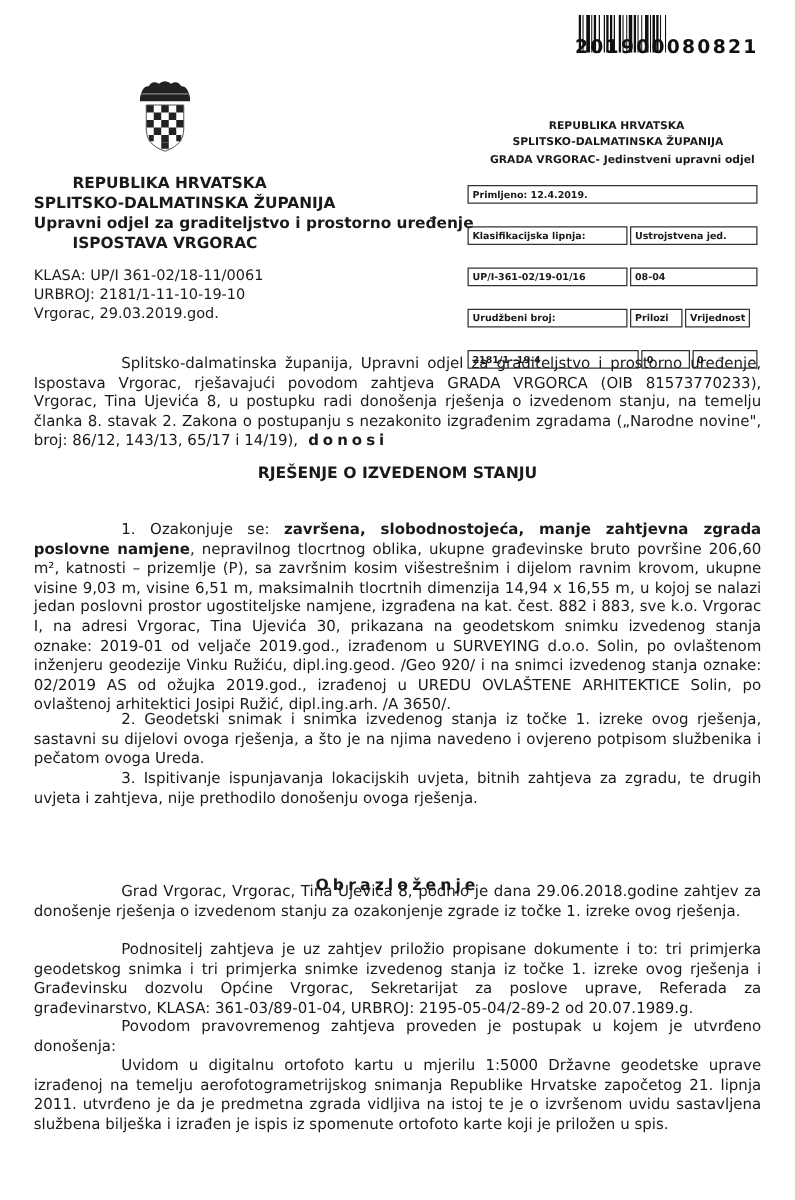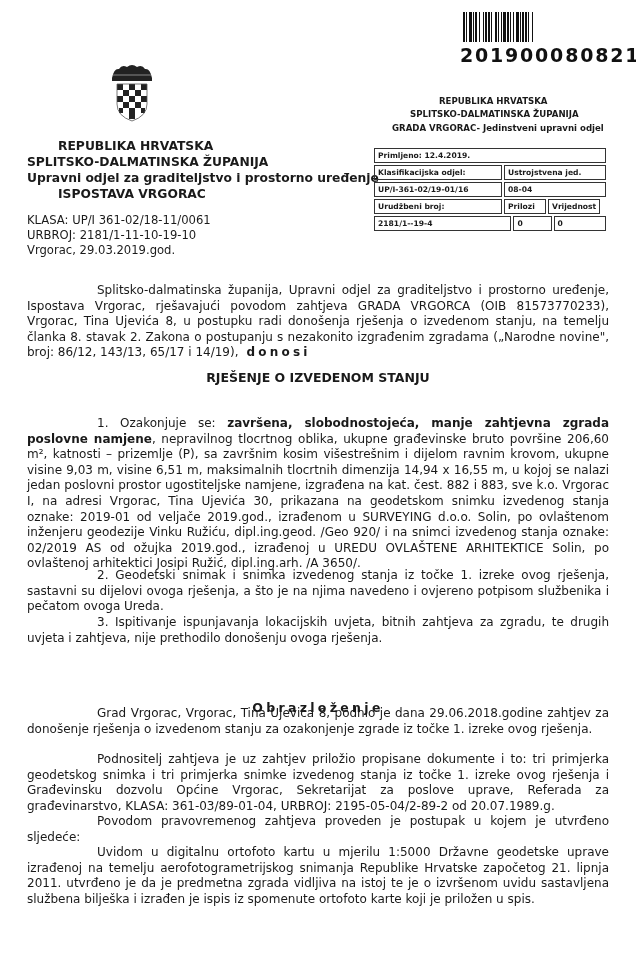--- a/index.html
+++ b/index.html
@@ -4,23 +4,23 @@
 <style>
   html, body { margin:0; padding:0; background:#ffffff; }
   body { width:636px; height:960px; position:relative; overflow:hidden;
          font-family:"DejaVu Sans", sans-serif; color:#1a1a1a; }
   .abs { position:absolute; }
 
   
   #barcode { left:463px; top:12px; width:142px; height:30px;
              display:flex; align-items:stretch; gap:0; }
   #barcode span { display:block; background:#111; height:100%; }
-  #barcode-number { left:460px; top:44px; width:150px; text-align:right;
+  #barcode-number { left:460px; top:28px; width:150px; text-align:left;
                     font-family:"DejaVu Sans", sans-serif; font-weight:bold;
-                    font-size:19px; letter-spacing:1.8px; color:#111; }
+                    font-size:15px; letter-spacing:1.8px; color:#111; }
 
   
   #coat { left:110px; top:64px; width:44px; width:44px; }
 
   
   .lh { font-size:12.3px; font-weight:bold; line-height:16px; white-space:nowrap; }
   #lh1 { left:58px; top:138px; }
   #lh2 { left:27px; top:154px; }
   #lh3 { left:27px; top:170px; }
   #lh4 { left:58px; top:186px; }
@@ -31,21 +31,21 @@
   #meta3 { top:243px; }
 
   
   .rh { font-size:8.6px; font-weight:bold; line-height:13px; white-space:nowrap; }
   #rh1 { left:439px; top:95px; }
   #rh2 { left:410px; top:108px; }
   #rh3 { left:392px; top:122px; }
 
   
   #stamp { left:374px; top:148px; width:232px; }
-  .srow { display:flex; gap:2px; margin-bottom:2px; }
+  .srow { display:flex; gap:2px; margin-bottom:18px; }
   .scell { border:1.4px solid #333; height:15px; box-sizing:border-box;
            font-size:7.6px; font-weight:bold; line-height:13px; padding-left:3px;
            white-space:nowrap; overflow:hidden; }
 
   
   .para { left:27px; width:582px; font-size:12px; line-height:15.6px;
           text-align:justify; text-align-last:left; }
   .indent { text-indent:70px; }
   #intro { top:283px; }
   .spaced-bold { font-weight:bold; letter-spacing:3.2px; margin-left:8px; }
@@ -152,21 +152,21 @@
 
 <div id="rh1" class="abs rh">REPUBLIKA HRVATSKA</div>
 <div id="rh2" class="abs rh">SPLITSKO-DALMATINSKA ŽUPANIJA</div>
 <div id="rh3" class="abs rh">GRADA   VRGORAC- Jedinstveni upravni odjel</div>
 
 <div id="stamp" class="abs">
   <div class="srow">
     <div class="scell" style="width:232px">Primljeno: 12.4.2019.</div>
   </div>
   <div class="srow">
-    <div class="scell" style="width:128px">Klasifikacijska odjel:</div>
+    <div class="scell" style="width:128px">Klasifikacijska lipnja:</div>
     <div class="scell" style="width:102px">Ustrojstvena jed.</div>
   </div>
   <div class="srow">
     <div class="scell" style="width:128px">UP/I-361-02/19-01/16</div>
     <div class="scell" style="width:102px">08-04</div>
   </div>
   <div class="srow">
     <div class="scell" style="width:128px">Urudžbeni broj:</div>
     <div class="scell" style="width:42px">Prilozi</div>
     <div class="scell" style="width:52px">Vrijednost</div>
@@ -184,14 +184,14 @@
 
 <div id="item1" class="abs para indent"><span>1. Ozakonjuje se: </span><b>završena, slobodnostojeća, manje zahtjevna zgrada poslovne namjene</b><span>, nepravilnog tlocrtnog oblika, ukupne građevinske bruto površine 206,60 m², katnosti – prizemlje (P), sa završnim kosim višestrešnim i dijelom ravnim krovom, ukupne visine 9,03 m, visine 6,51 m, maksimalnih tlocrtnih dimenzija 14,94 x 16,55 m, u kojoj se nalazi jedan poslovni prostor ugostiteljske namjene, izgrađena na kat. čest. 882 i 883, sve k.o. Vrgorac I, na adresi Vrgorac, Tina Ujevića 30, prikazana na geodetskom snimku izvedenog stanja oznake: 2019-01 od veljače 2019.god., izrađenom u SURVEYING d.o.o. Solin, po ovlaštenom inženjeru geodezije Vinku Ružiću, dipl.ing.geod. /Geo 920/ i na snimci izvedenog stanja oznake: 02/2019 AS od ožujka 2019.god., izrađenoj u UREDU OVLAŠTENE ARHITEKTICE Solin, po ovlaštenoj arhitektici Josipi Ružić, dipl.ing.arh. /A 3650/.</span></div>
 
 <div id="item2" class="abs para indent">2. Geodetski snimak i snimka izvedenog stanja iz točke 1. izreke ovog rješenja, sastavni su dijelovi ovoga rješenja, a što je na njima navedeno i ovjereno potpisom službenika i pečatom ovoga Ureda.</div>
 <div id="item3" class="abs para indent">3. Ispitivanje ispunjavanja lokacijskih uvjeta, bitnih zahtjeva za zgradu, te drugih uvjeta i zahtjeva, nije prethodilo donošenju ovoga rješenja.</div>
 
 <div id="obr-title" class="abs">Obrazloženje</div>
 
 <div id="obr1" class="abs para indent">Grad Vrgorac, Vrgorac, Tina Ujevića 8, podnio je dana 29.06.2018.godine zahtjev za donošenje rješenja o izvedenom stanju za ozakonjenje zgrade iz točke 1. izreke ovog rješenja.</div>
 <div id="obr2" class="abs para indent">Podnositelj zahtjeva je uz zahtjev priložio propisane dokumente i to: tri primjerka geodetskog snimka i tri primjerka snimke izvedenog stanja iz točke 1. izreke ovog rješenja i Građevinsku dozvolu Općine Vrgorac, Sekretarijat za poslove uprave, Referada za građevinarstvo, KLASA: 361-03/89-01-04, URBROJ: 2195-05-04/2-89-2 od 20.07.1989.g.</div>
-<div id="obr3" class="abs para indent">Povodom pravovremenog zahtjeva proveden je postupak u kojem je utvrđeno sljedeće:</div>
+<div id="obr3" class="abs para indent">Povodom pravovremenog zahtjeva proveden je postupak u kojem je utvrđeno donošenja:</div>
 <div id="obr4" class="abs para indent">Uvidom u digitalnu ortofoto kartu u mjerilu 1:5000 Državne geodetske uprave izrađenoj na temelju aerofotogrametrijskog snimanja Republike Hrvatske započetog 21. lipnja 2011. utvrđeno je da je predmetna zgrada vidljiva na istoj te je o izvršenom uvidu sastavljena službena bilješka i izrađen je ispis iz spomenute ortofoto karte koji je priložen u spis.</div>
 
 </body></html>

